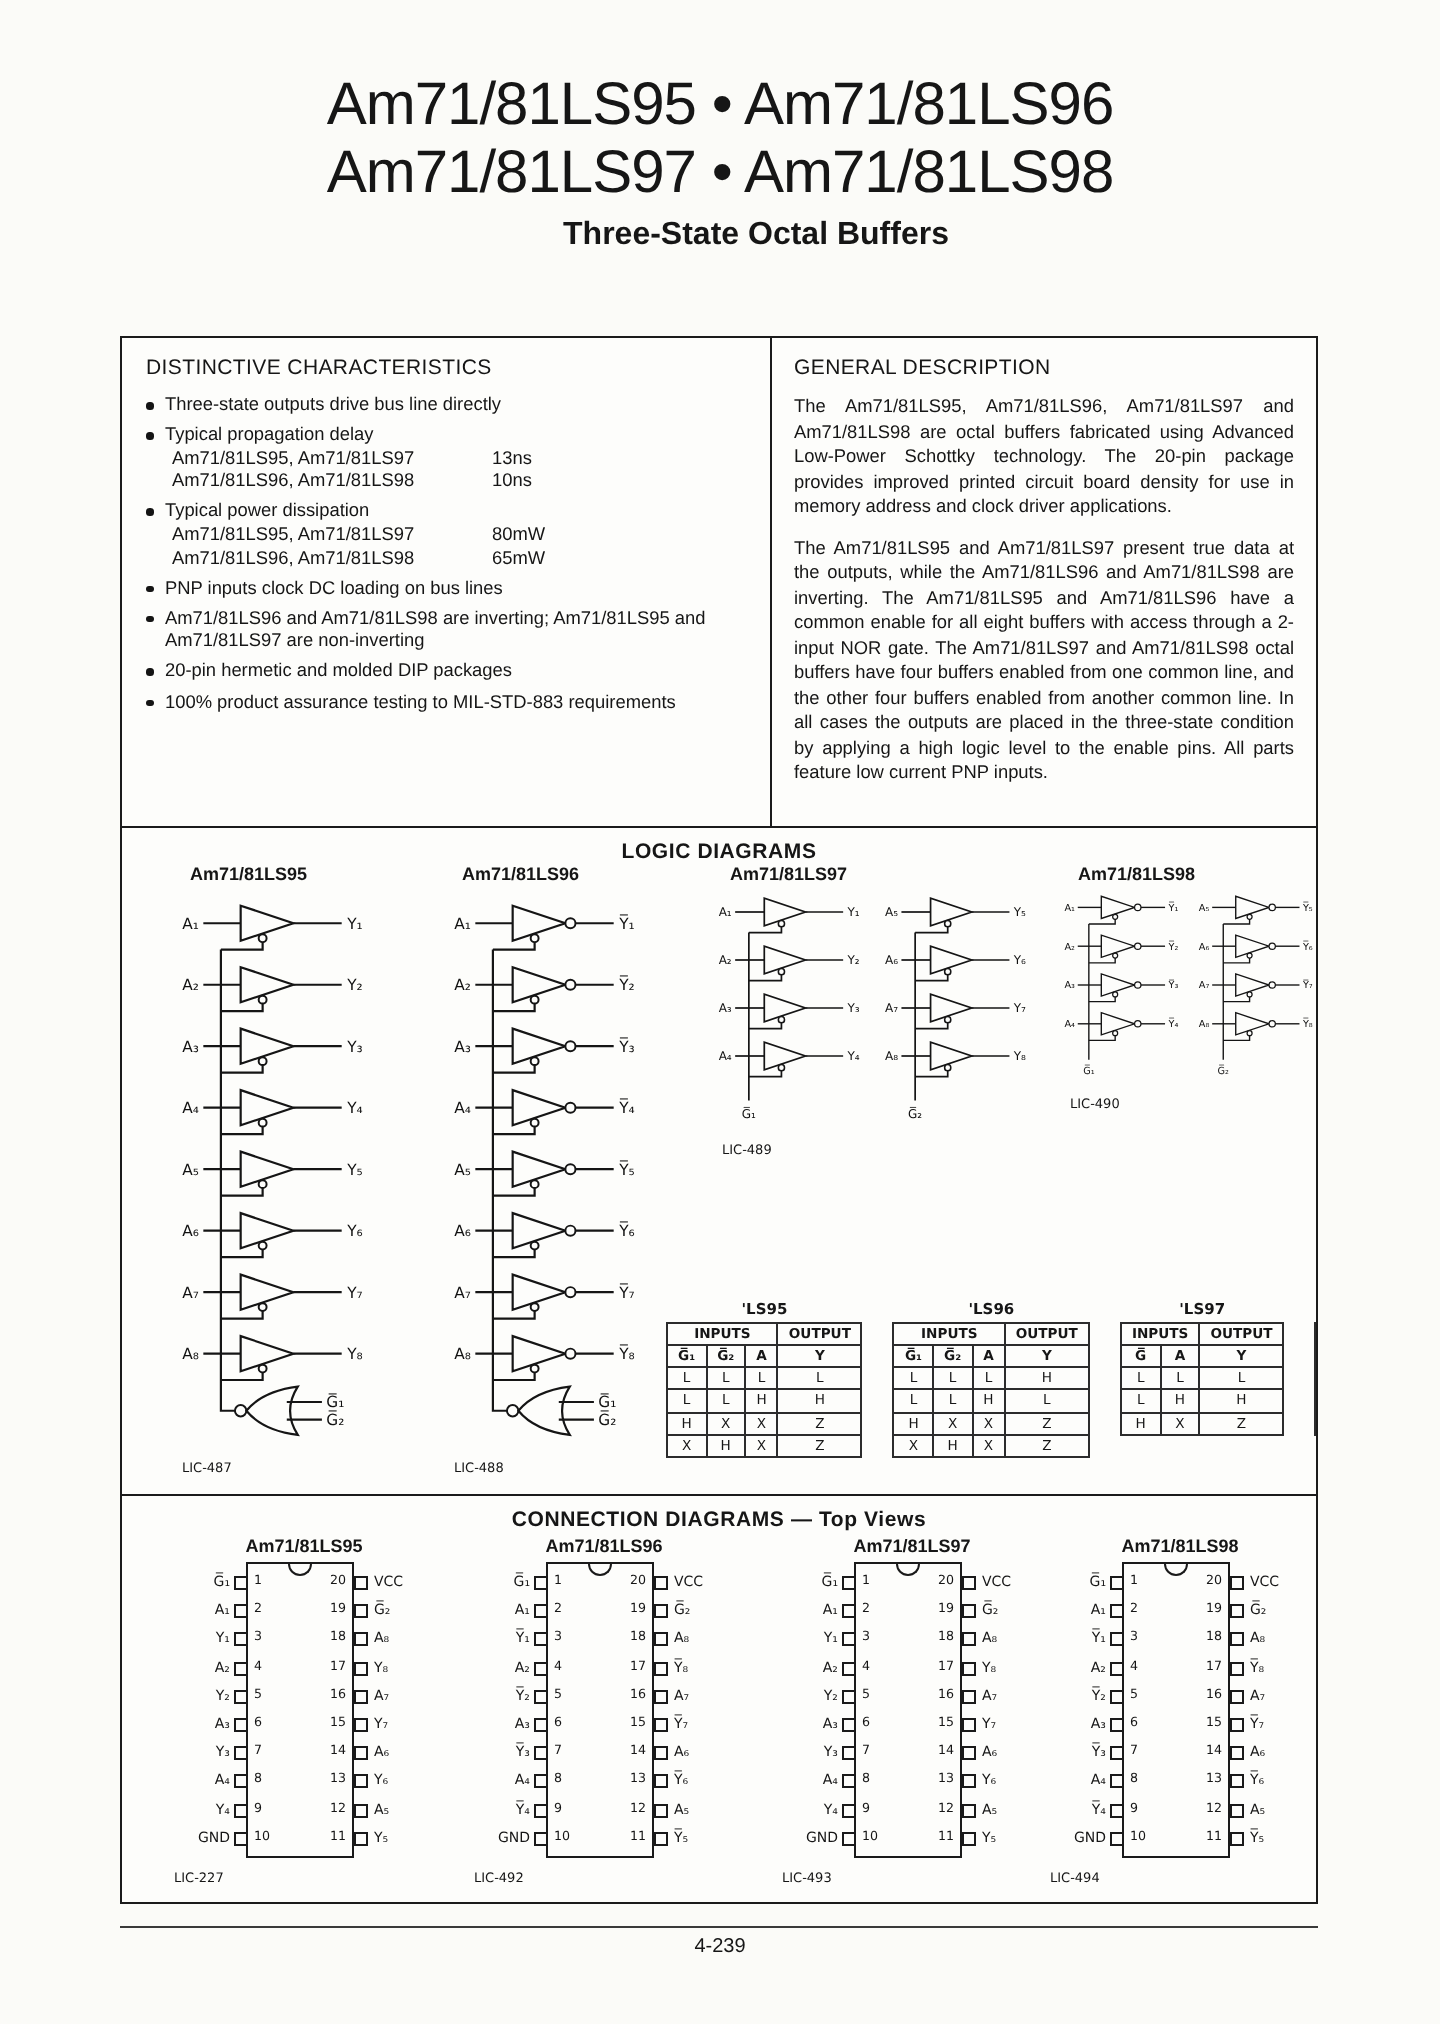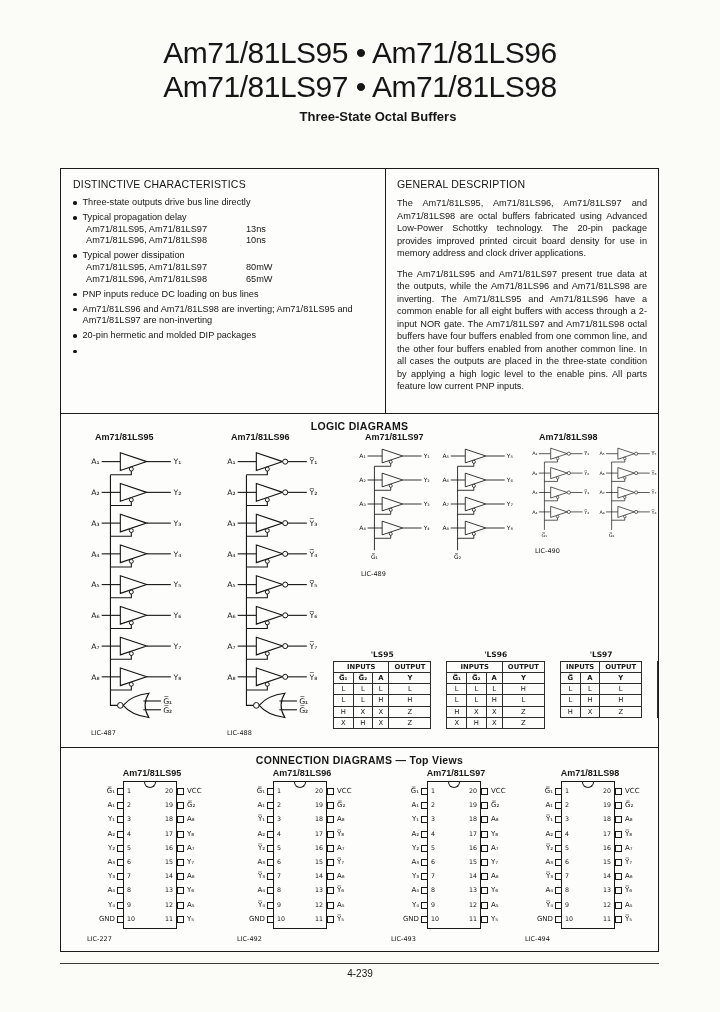--- a/index.html
+++ b/index.html
@@ -7,21 +7,21 @@
   body {
     position:relative;
     background:#fbfbf8;
     color:#161616;
     font-family:"Liberation Sans", sans-serif;
     overflow:hidden;
   }
   
   .title-block { position:absolute; top:36px; left:0; width:720px; text-align:center; }
   .title-line { font-size:30px; font-weight:400; line-height:34px; letter-spacing:-0.5px; }
-  .subtitle { font-size:13px; font-weight:700; margin-top:5px;padding-left:36px; }
+  .subtitle { font-size:16px; font-weight:700; margin-top:5px;padding-left:36px; }
 
   
   .main-box { position:absolute; left:60px; top:168px; width:599px; height:784px; border:1.6px solid #1b1b1b; background:#fdfdfb; }
   .section-top { display:flex; height:245px; border-bottom:1.6px solid #1b1b1b; }
   .col-left  { width:325px; border-right:1.6px solid #1b1b1b; padding:9px 10px 6px 12px; overflow:hidden; }
   .col-right { flex:1; padding:9px 11px 6px 11px; overflow:hidden; }
   .sec-heading { font-size:10.5px; font-weight:400; letter-spacing:0.2px; margin-bottom:7px; }
 
   
   .char-list { list-style:none; }
@@ -116,38 +116,39 @@
                 <span class="d-val">80mW</span>
               </div>
               <div class="char-detail">
                 <span class="d-name">Am71/81LS96, Am71/81LS98</span>
                 <span class="d-val">65mW</span>
               </div>
             </li>
             <li class="char-item">
               <div class="char-line">
                 <span class="bullet"></span>
-                <span class="char-text">PNP inputs reduce DC loading on bus lines</span>
+                <span class="char-text">PNP inputs clock DC loading on bus lines</span>
               </div>
             </li>
             <li class="char-item">
               <div class="char-line">
                 <span class="bullet"></span>
                 <span class="char-text">Am71/81LS96 and Am71/81LS98 are inverting; Am71/81LS95 and Am71/81LS97 are non-inverting</span>
               </div>
             </li>
             <li class="char-item">
               <div class="char-line">
                 <span class="bullet"></span>
                 <span class="char-text">20-pin hermetic and molded DIP packages</span>
               </div>
             </li>
             <li class="char-item">
               <div class="char-line">
                 <span class="bullet"></span>
+                <span class="char-text">100% product assurance testing to MIL-STD-883 requirements</span>
               </div>
             </li>
           </ul>
       </div>
       <div class="col-right">
         <div class="sec-heading">GENERAL DESCRIPTION</div>
         <div id="desc-paras">
             <p class="desc">The Am71/81LS95, Am71/81LS96, Am71/81LS97 and Am71/81LS98 are octal buffers fabricated using Advanced Low-Power Schottky technology. The 20-pin package provides improved printed circuit board density for use in memory address and clock driver applications.</p>
             <p class="desc">The Am71/81LS95 and Am71/81LS97 present true data at the outputs, while the Am71/81LS96 and Am71/81LS98 are inverting. The Am71/81LS95 and Am71/81LS96 have a common enable for all eight buffers with access through a 2-input NOR gate. The Am71/81LS97 and Am71/81LS98 octal buffers have four buffers enabled from one common line, and the other four buffers enabled from another common line. In all cases the outputs are placed in the three-state condition by applying a high logic level to the enable pins. All parts feature low current PNP inputs.</p>
           </div>

